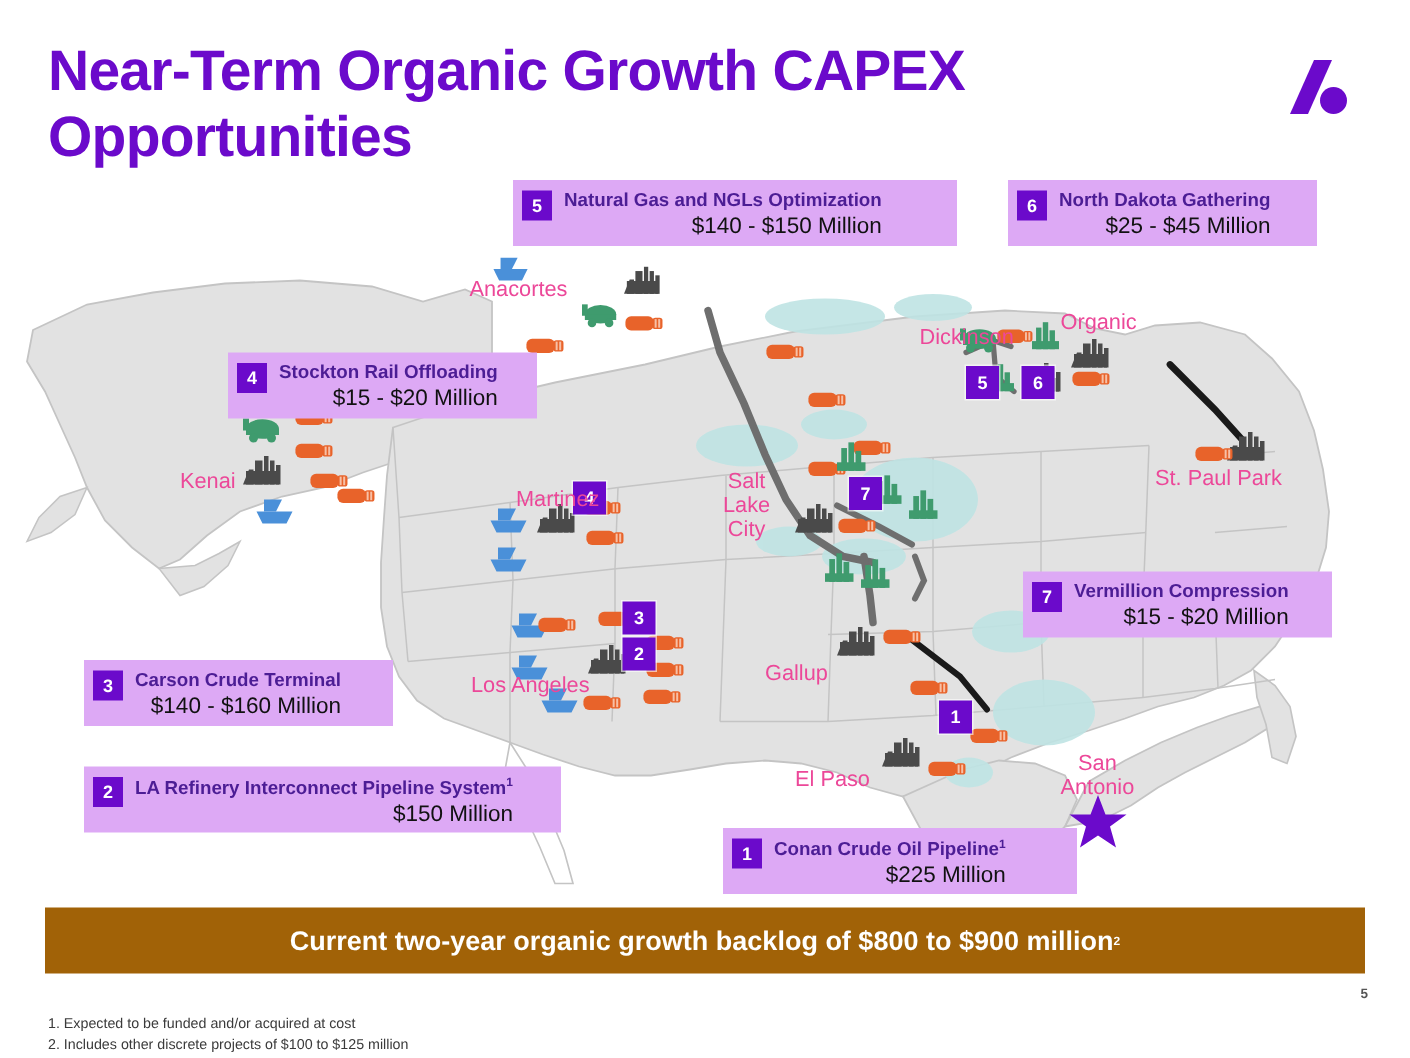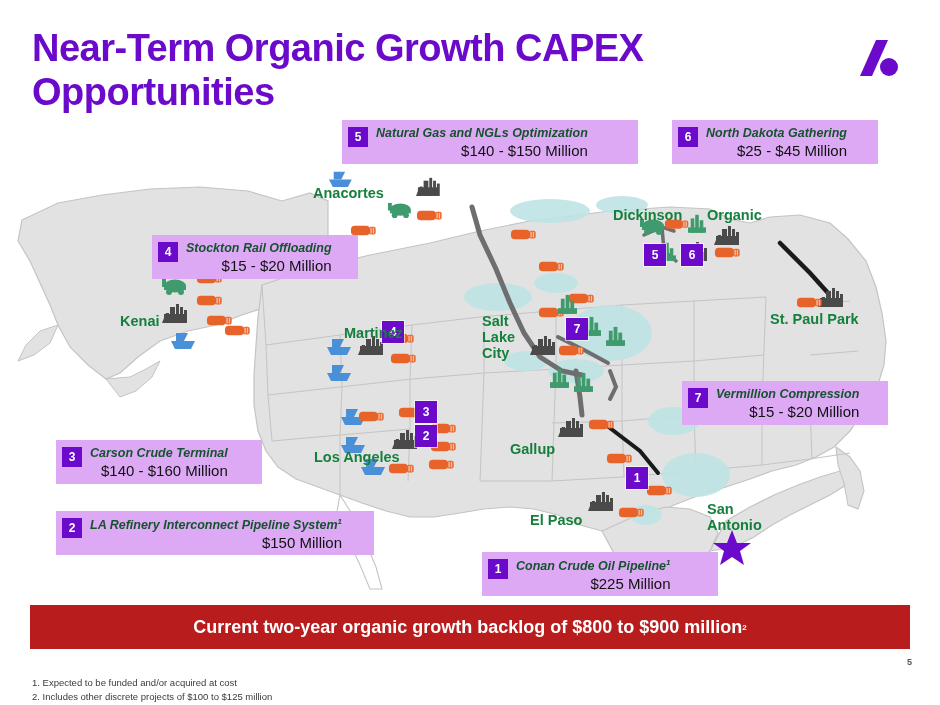--- a/index.html
+++ b/index.html
@@ -39,45 +39,45 @@
   }
   .callout .badge{
     flex:0 0 auto;
     width:20px;height:20px;
     background:#6B0ACB;color:#fff;
     font-size:12px;font-weight:bold;
     display:flex;align-items:center;justify-content:center;
     margin-right:8px;margin-top:1px;
   }
   .callout .ctext{line-height:1.25;}
-  .callout .cname{font-size:12.5px;font-weight:bold;color:#14532d;font-style:italic;}
+  .callout .cname{font-size:12.5px;font-weight:bold;color:#4c1d95;}
   .callout .cval{font-size:15px;color:#111;text-align:right;}
   .sup{font-size:8px;vertical-align:super;}
 
   
   .marker{
     position:absolute;
     width:22px;height:22px;
     background:#6B0ACB;color:#fff;
     font-size:12px;font-weight:bold;
     display:flex;align-items:center;justify-content:center;
     box-shadow:0 0 0 1px rgba(255,255,255,.6);
   }
 
   
   .city{
     position:absolute;
-    font-size:14.5px;font-weight:bold;color:#15803d;
-    white-space:pre-line;line-height:1.12;
+    font-size:14.5px;font-weight:normal;color:#ec4899;
+    white-space:pre-line;line-height:1.12;text-align:center;
   }
 
   
   .banner{
     position:absolute;left:30px;top:605px;width:880px;height:44px;
-    background:#b91c1c;
+    background:#a16207;
     color:#ffffff;
     display:flex;align-items:center;justify-content:center;
     font-size:18px;font-weight:bold;
   }
 
   
   .footnotes{
     position:absolute;left:32px;top:676px;
     font-size:9.5px;color:#3a3a3a;line-height:1.45;
   }
@@ -419,21 +419,21 @@
   <div class="marker" style="left:566px;top:318px;">
       <span>7</span>
     </div>
 
   <div class="city" style="left:313px;top:185px;">Anacortes</div>
   <div class="city" style="left:120px;top:313px;">Kenai</div>
   <div class="city" style="left:312px;top:325px;margin-left:32px;">Martinez</div>
   <div class="city" style="left:482px;top:313px;">Salt
 Lake
 City</div>
-  <div class="city" style="left:613px;top:207px;">Dickinson</div>
+  <div class="city" style="left:613px;top:217px;">Dickinson</div>
   <div class="city" style="left:707px;top:207px;">Organic</div>
   <div class="city" style="left:770px;top:311px;">St. Paul Park</div>
   <div class="city" style="left:314px;top:449px;">Los Angeles</div>
   <div class="city" style="left:510px;top:441px;">Gallup</div>
   <div class="city" style="left:530px;top:512px;">El Paso</div>
   <div class="city" style="left:707px;top:501px;">San
 Antonio</div>
 
   <div class="callout" style="left:342px;top:120px;width:296px;height:44px;">
     <div class="badge">5</div>

